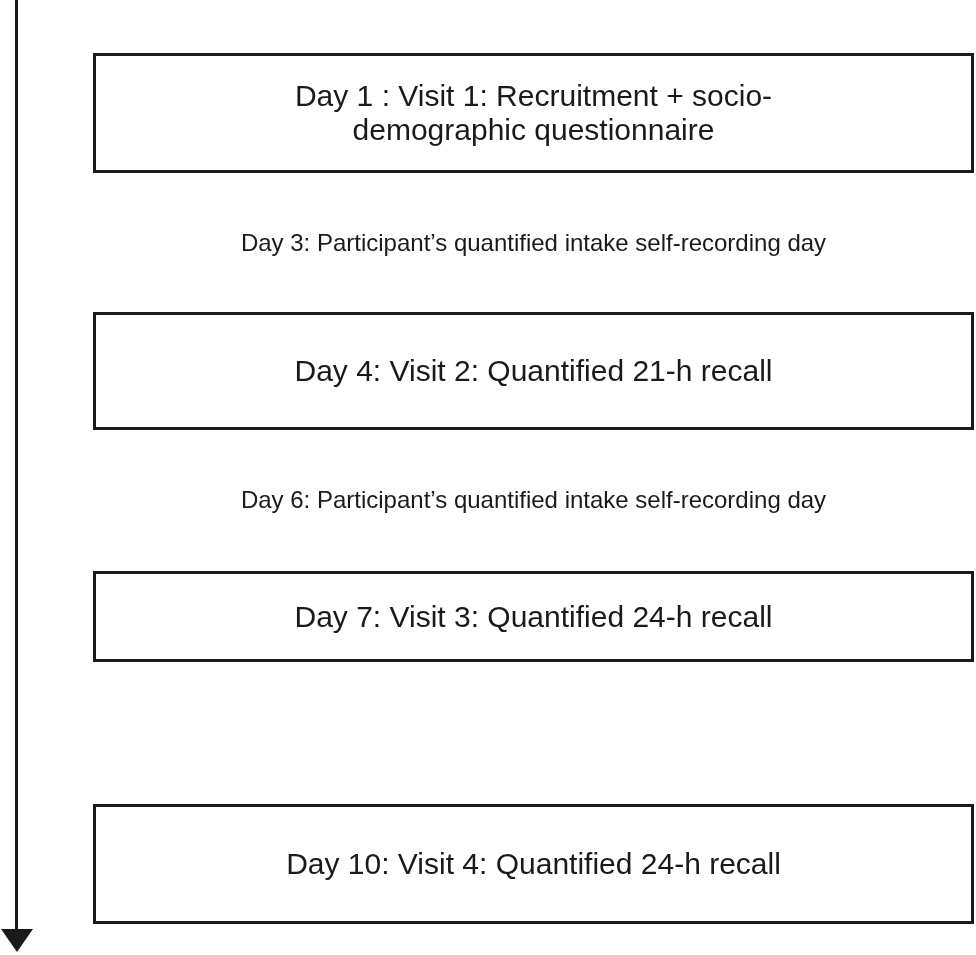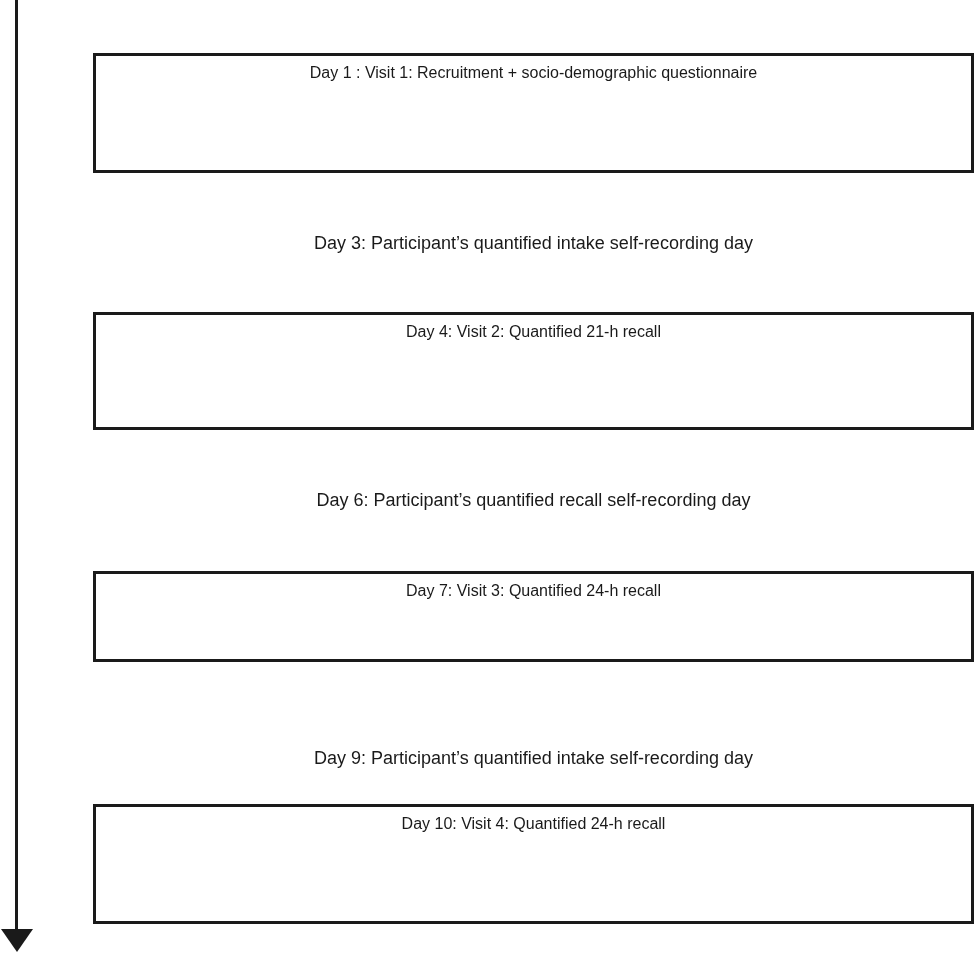--- a/index.html
+++ b/index.html
@@ -35,38 +35,38 @@
     border-top: 23px solid #1a1a1a;
   }
   .step-box {
     position: absolute;
     left: 93px;
     width: 881px;
     box-sizing: border-box;
     border: 3px solid #1a1a1a;
     background: #ffffff;
     display: flex;
-    align-items: flex-start;
+    align-items: center;
     justify-content: center;
     text-align: center;
-    font-size: 16px;
+    font-size: 30px;
     line-height: 34px;
   }
   .step-box .box-label {
     margin: 0;
   }
   .step-box .box-label.narrow {
     max-width: 560px;
   }
   .step-text {
     position: absolute;
     left: 93px;
     width: 881px;
     text-align: center;
-    font-size: 18px;
+    font-size: 24px;
     height: 30px;
     line-height: 30px;
   }
   #step-0 { top: 53px;  height: 120px; }
   #step-1 { top: 228px; }
   #step-2 { top: 312px; height: 118px; }
   #step-3 { top: 485px; }
   #step-4 { top: 571px; height: 91px; }
   #step-5 { top: 743px; }
   #step-6 { top: 804px; height: 120px; }
@@ -82,25 +82,24 @@
   <div class="step-box" id="step-0">
     <p class="box-label narrow">Day 1 : Visit 1: Recruitment + socio-demographic questionnaire</p>
   </div>
 
   <div class="step-text" id="step-1">Day 3: Participant’s quantified intake self-recording day</div>
 
   <div class="step-box" id="step-2">
     <p class="box-label">Day 4: Visit 2: Quantified 21-h recall</p>
   </div>
 
-  <div class="step-text" id="step-3">Day 6: Participant’s quantified recall self-recording day</div>
+  <div class="step-text" id="step-3">Day 6: Participant’s quantified intake self-recording day</div>
 
   <div class="step-box" id="step-4">
     <p class="box-label">Day 7: Visit 3: Quantified 24-h recall</p>
   </div>
 
-  <div class="step-text" id="step-5">Day 9: Participant’s quantified intake self-recording day</div>
 
   <div class="step-box" id="step-6">
     <p class="box-label">Day 10: Visit 4: Quantified 24-h recall</p>
   </div>
 
 </div>
 
 </body></html>

